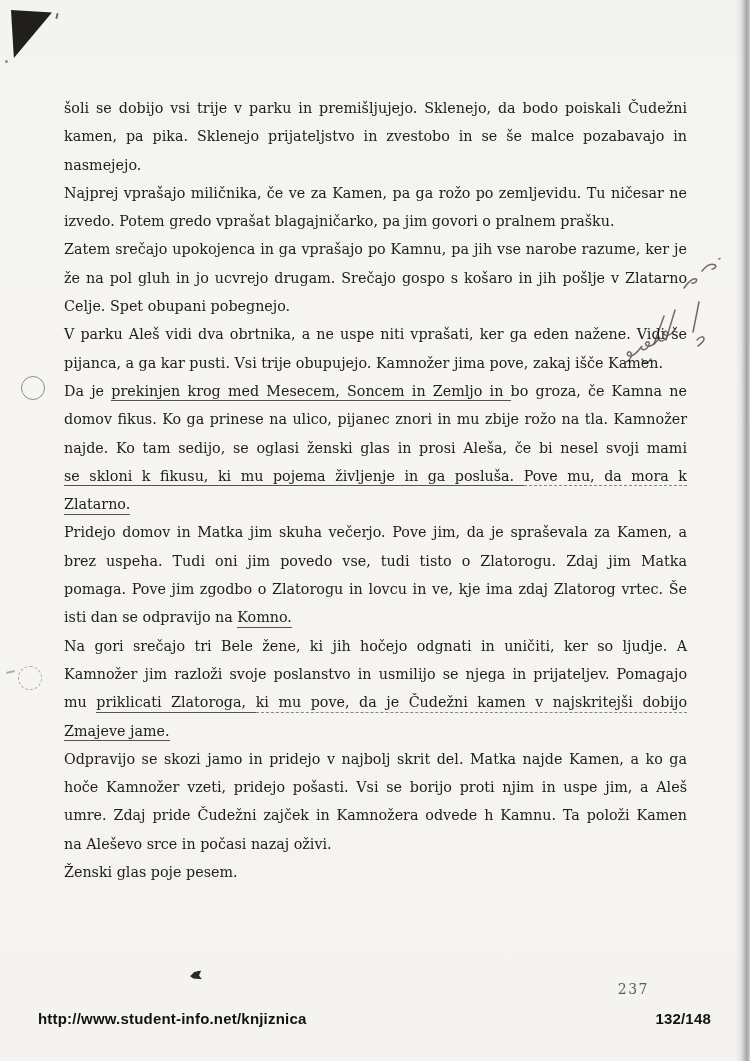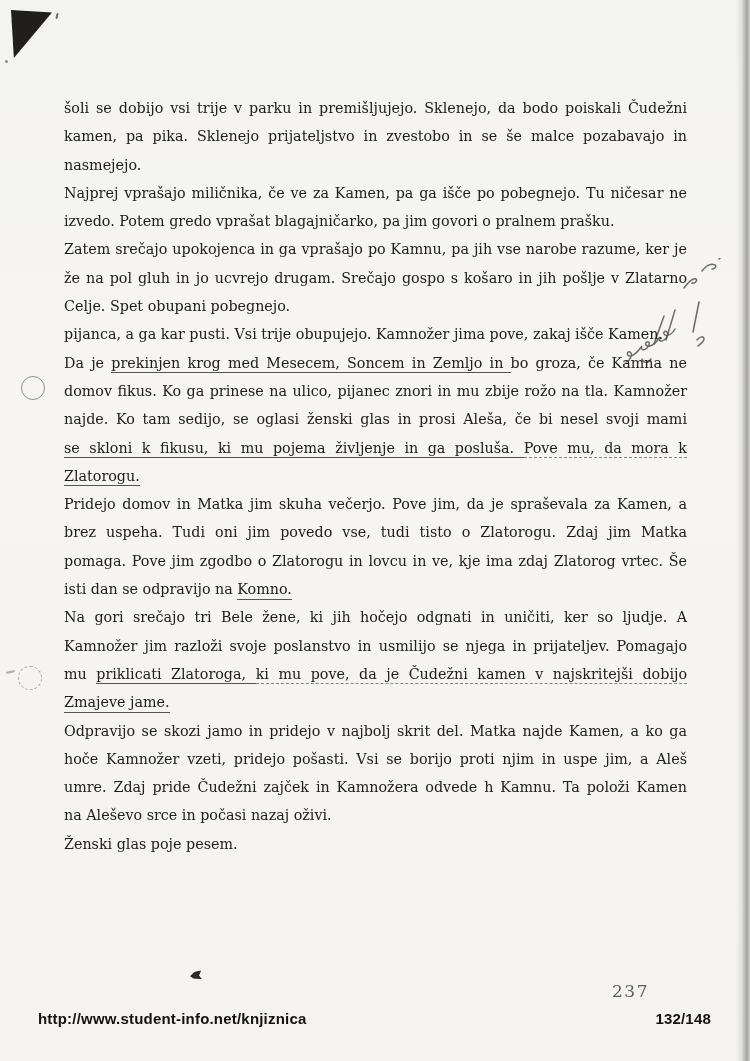--- a/index.html
+++ b/index.html
@@ -37,21 +37,21 @@
   .handwriting{position:absolute;left:600px;top:258px;}
   .handwriting path{stroke:#57534d;stroke-width:1.5;fill:none;stroke-linecap:round;opacity:.85;}
   
   .ink-blot{
     position:absolute;left:190px;top:971px;width:12px;height:9px;background:#2a2a27;
     clip-path:polygon(0% 50%,40% 10%,100% 0%,75% 55%,95% 100%,25% 80%);
     transform:rotate(-8deg);
   }
   .page-number{
     position:absolute;top:981px;right:101px;
-    font-size:17px;color:#5c5c5a;letter-spacing:1.5px;
+    font-size:14px;color:#5c5c5a;letter-spacing:1.5px;
   }
   .footer{
     position:absolute;left:38px;right:39px;top:1010px;
     display:flex;justify-content:space-between;align-items:center;
     font-family:"Liberation Sans", sans-serif;font-weight:bold;
     font-size:15px;color:#121210;letter-spacing:.2px;
   }
   
   .scan-edge{
     position:absolute;right:0;top:0;height:100%;width:14px;
@@ -81,37 +81,38 @@
     <path d="M42,101 c1,4 6,5 9,0"></path>
   </svg>
 
   <div id="text-block" class="text-block">
       <div class="para">
         <div class="line full"><span>šoli se dobijo vsi trije v parku in premišljujejo. Sklenejo, da bodo poiskali Čudežni</span></div>
         <div class="line full"><span>kamen, pa pika. Sklenejo prijateljstvo in zvestobo in se še malce pozabavajo in</span></div>
         <div class="line"><span>nasmejejo.</span></div>
       </div>
       <div class="para">
-        <div class="line full"><span>Najprej vprašajo miličnika, če ve za Kamen, pa ga išče po pobegnejo. Tu ničesar ne</span></div>
+        <div class="line full"><span>Najprej vprašajo miličnika, če ve za Kamen, pa ga rožo po zemljevidu. Tu ničesar ne</span></div>
         <div class="line"><span>izvedo. Potem gredo vprašat blagajničarko, pa jim govori o pralnem prašku.</span></div>
       </div>
       <div class="para">
         <div class="line full"><span>Zatem srečajo upokojenca in ga vprašajo po Kamnu, pa jih vse narobe razume, ker je</span></div>
         <div class="line full"><span>že na pol gluh in jo ucvrejo drugam. Srečajo gospo s košaro in jih pošlje v Zlatarno</span></div>
         <div class="line"><span>Celje. Spet obupani pobegnejo.</span></div>
       </div>
       <div class="para">
+        <div class="line full"><span>V parku Aleš vidi dva obrtnika, a ne uspe niti vprašati, ker ga eden nažene. Vidi še</span></div>
         <div class="line"><span>pijanca, a ga kar pusti. Vsi trije obupujejo. Kamnožer jima pove, zakaj išče Kamen.</span></div>
       </div>
       <div class="para">
         <div class="line full"><span>Da je </span><span class="u1">prekinjen krog med Mesecem, Soncem in Zemljo in </span><span>bo groza, če Kamna ne</span></div>
         <div class="line full"><span>domov fikus. Ko ga prinese na ulico, pijanec znori in mu zbije rožo na tla. Kamnožer</span></div>
         <div class="line full"><span>najde. Ko tam sedijo, se oglasi ženski glas in prosi Aleša, če bi nesel svoji mami</span></div>
         <div class="line full"><span class="u1">se skloni k fikusu, ki mu pojema življenje in ga posluša. </span><span class="u2">Pove mu, da mora k</span></div>
-        <div class="line"><span class="u1">Zlatorogu.</span></div>
+        <div class="line"><span class="u1">Zlatarno.</span></div>
       </div>
       <div class="para">
         <div class="line full"><span>Pridejo domov in Matka jim skuha večerjo. Pove jim, da je spraševala za Kamen, a</span></div>
         <div class="line full"><span>brez uspeha. Tudi oni jim povedo vse, tudi tisto o Zlatorogu. Zdaj jim Matka</span></div>
         <div class="line full"><span>pomaga. Pove jim zgodbo o Zlatorogu in lovcu in ve, kje ima zdaj Zlatorog vrtec. Še</span></div>
         <div class="line"><span>isti dan se odpravijo na </span><span class="u1">Komno.</span></div>
       </div>
       <div class="para">
         <div class="line full"><span>Na gori srečajo tri Bele žene, ki jih hočejo odgnati in uničiti, ker so ljudje. A</span></div>
         <div class="line full"><span>Kamnožer jim razloži svoje poslanstvo in usmilijo se njega in prijateljev. Pomagajo</span></div>

